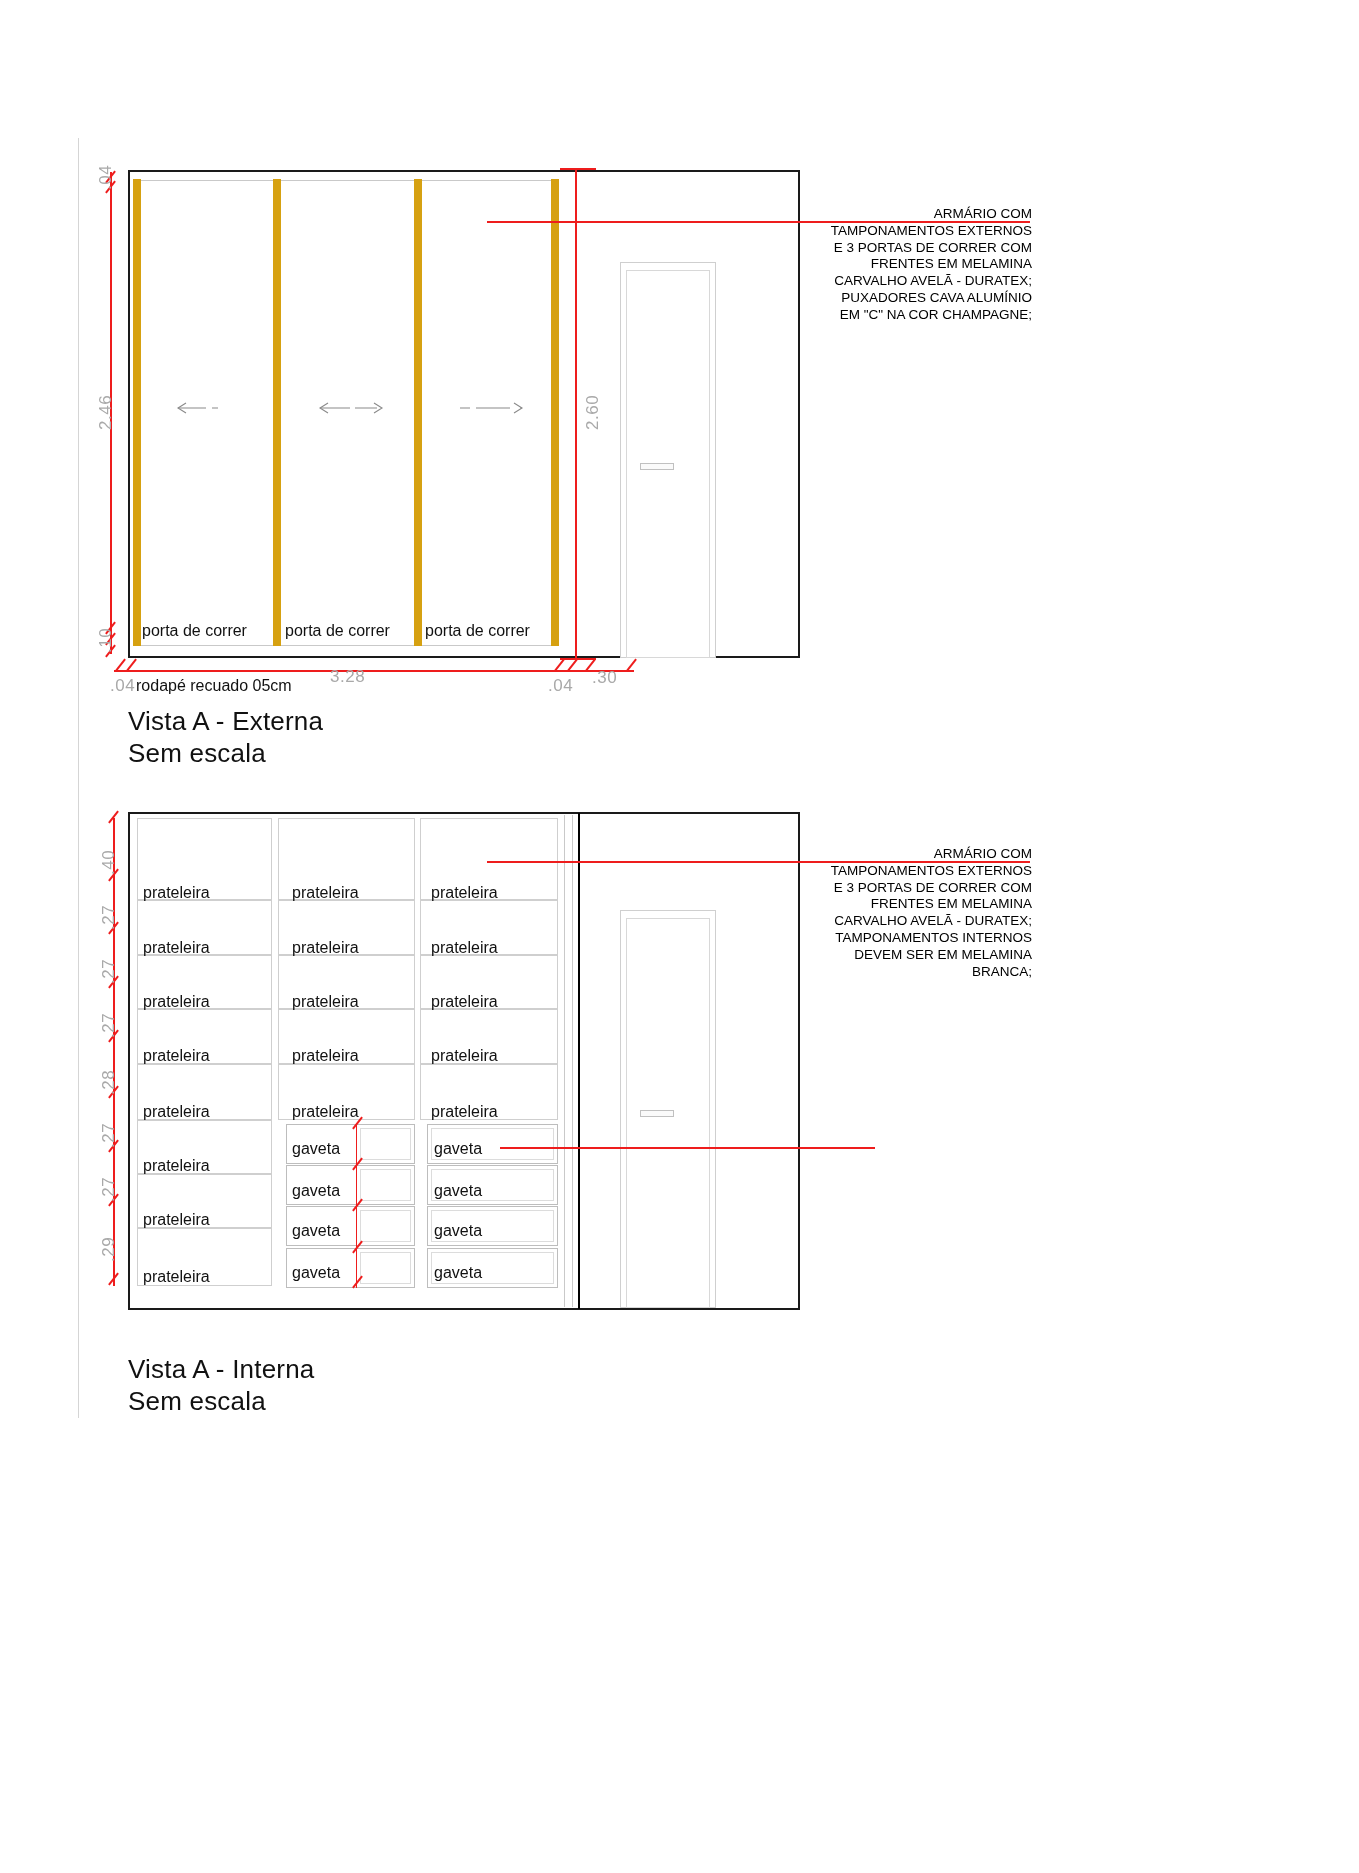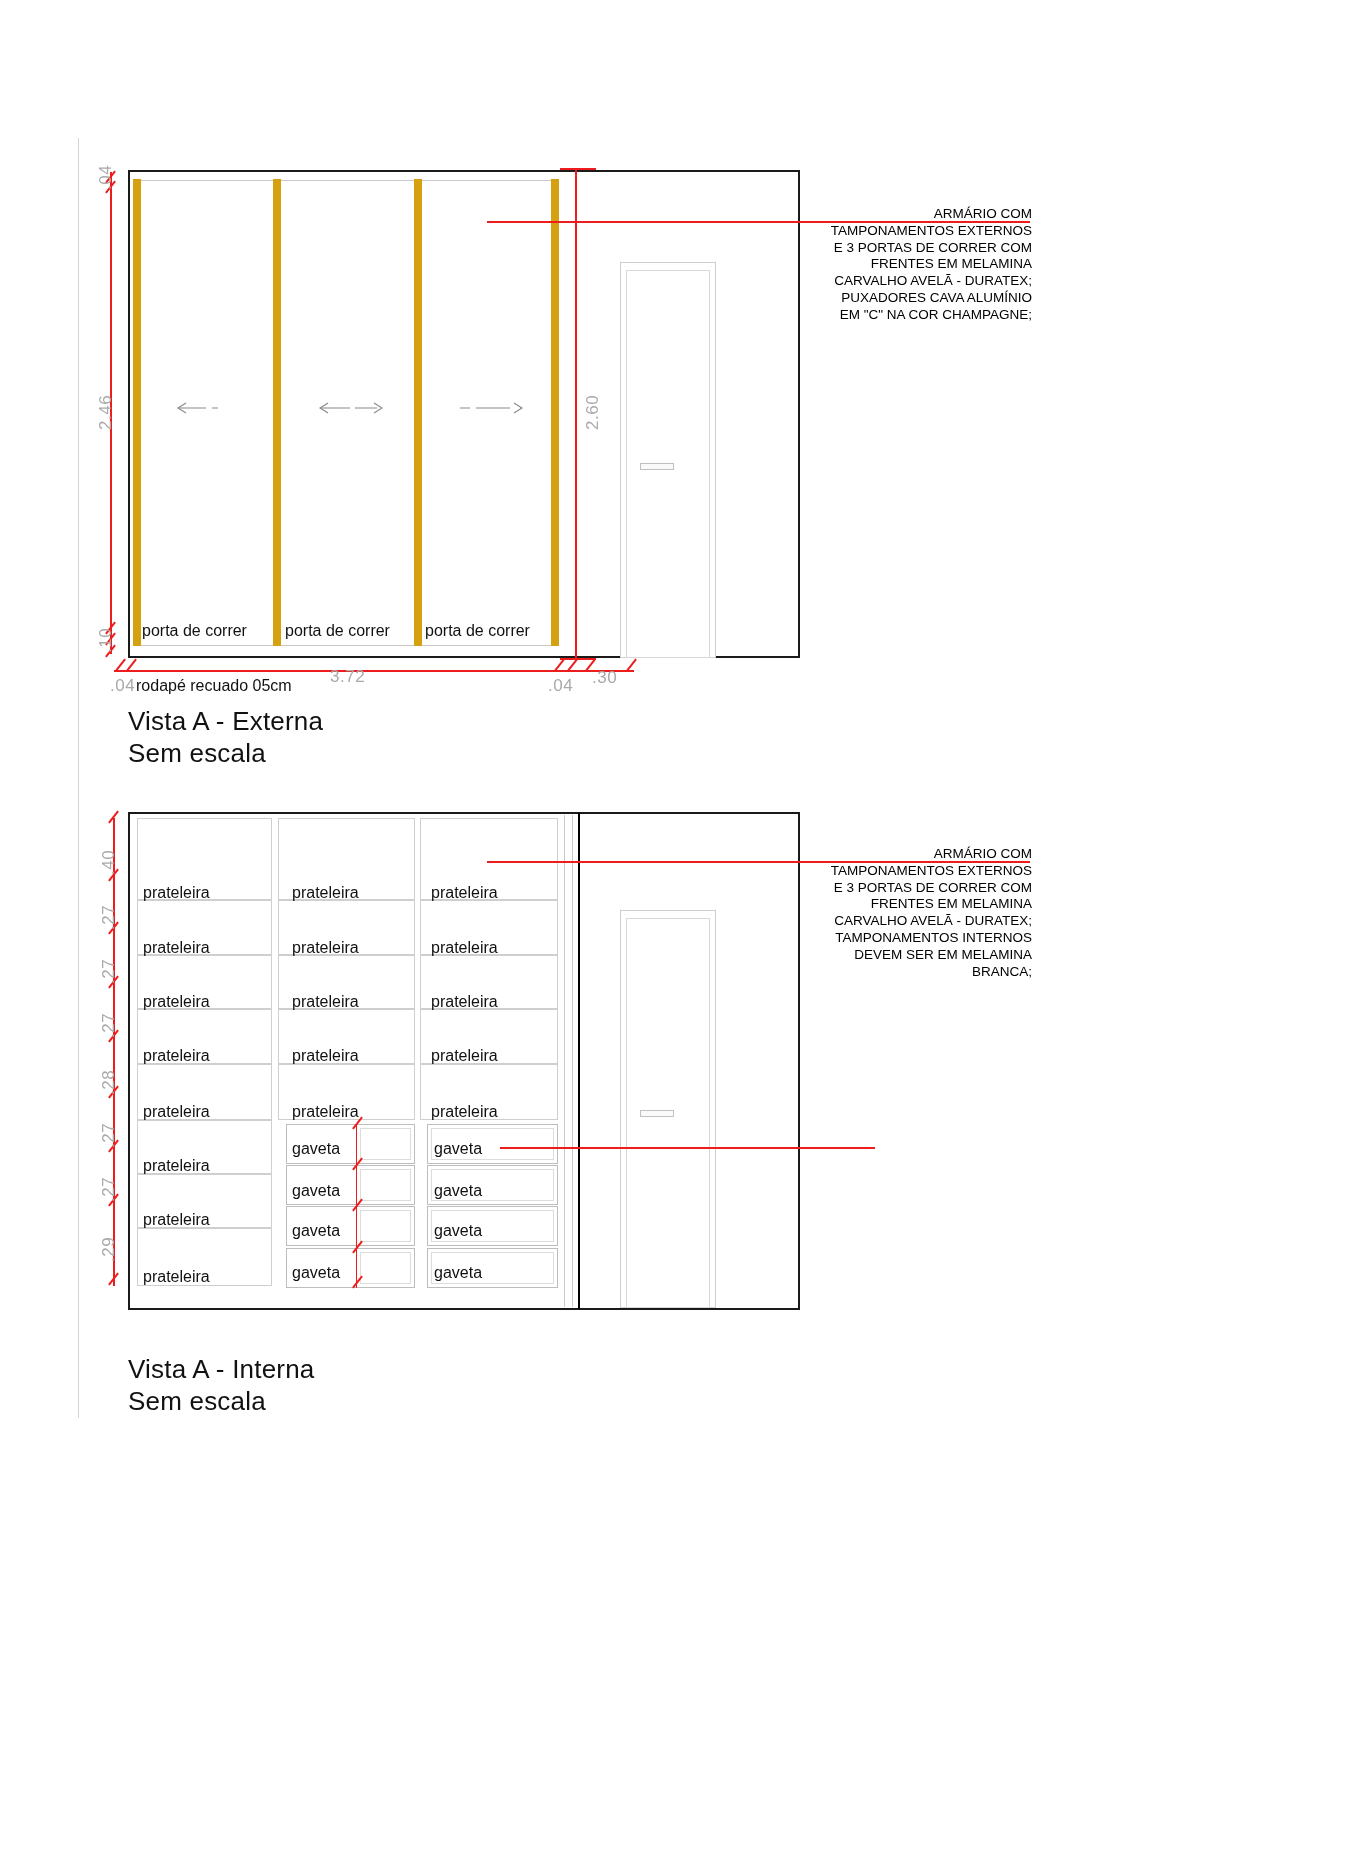--- a/index.html
+++ b/index.html
@@ -184,21 +184,21 @@
 
   <div class="redline" style="left:114px; top:670px; width:520px; height:1.6px;"></div>
   <div class="tick" style="left:113px; top:664px;"></div>
   <div class="tick" style="left:124px; top:664px;"></div>
   <div class="tick" style="left:552px; top:664px;"></div>
   <div class="tick" style="left:565px; top:664px;"></div>
   <div class="tick" style="left:583px; top:664px;"></div>
   <div class="tick" style="left:624px; top:664px;"></div>
 
   <div class="dimtext" style="left:110px; top:676px;">.04</div>
-  <div class="dimtext" style="left:330px; top:667px;">3.72</div>
+  <div class="dimtext" style="left:330px; top:667px;">3.28</div>
   <div class="dimtext" style="left:548px; top:676px;">.04</div>
   <div class="dimtext" style="left:592px; top:668px;">.30</div>
 
   <div class="redline" style="left:487px; top:221px; width:543px; height:1.6px;"></div>
   <div class="note" style="left:760px; top:206px; width:272px;">ARMÁRIO COM
 TAMPONAMENTOS EXTERNOS
 E 3 PORTAS DE CORRER COM
 FRENTES EM MELAMINA
 CARVALHO AVELÃ - DURATEX;
 PUXADORES CAVA ALUMÍNIO

